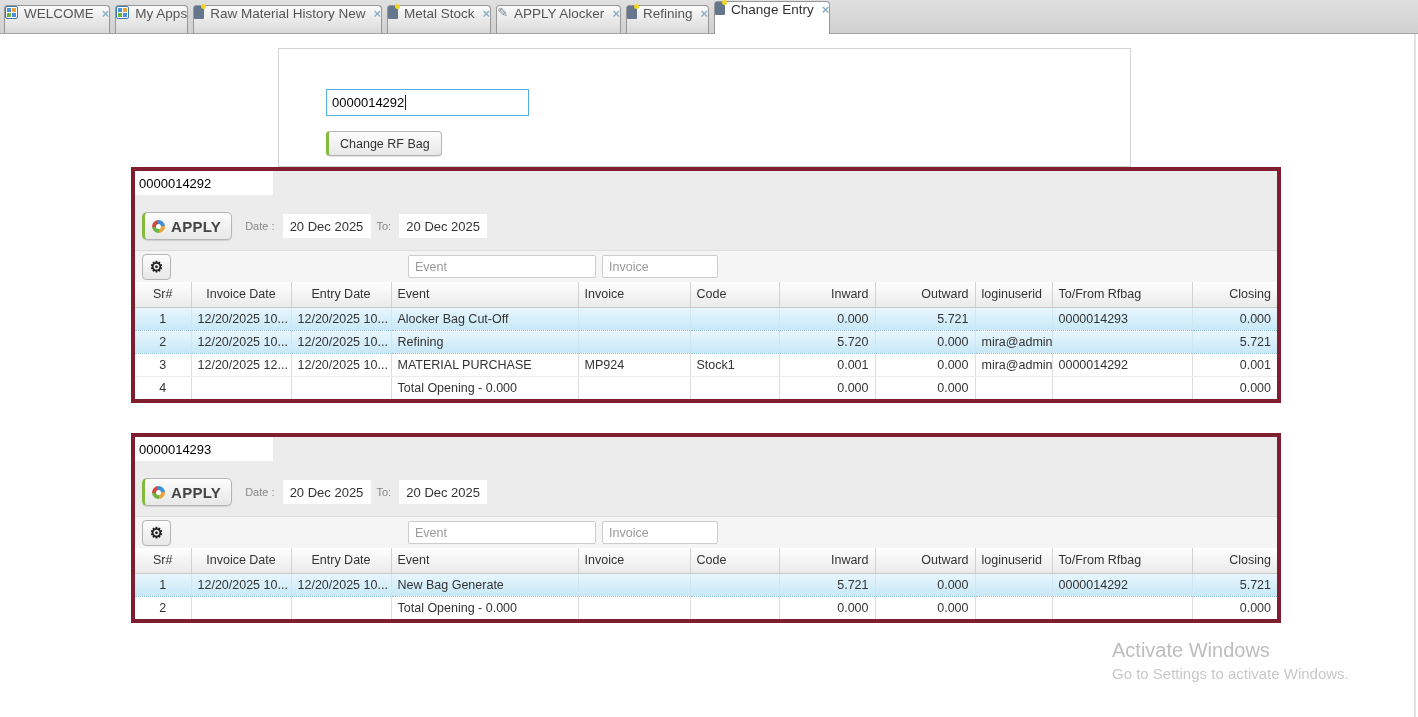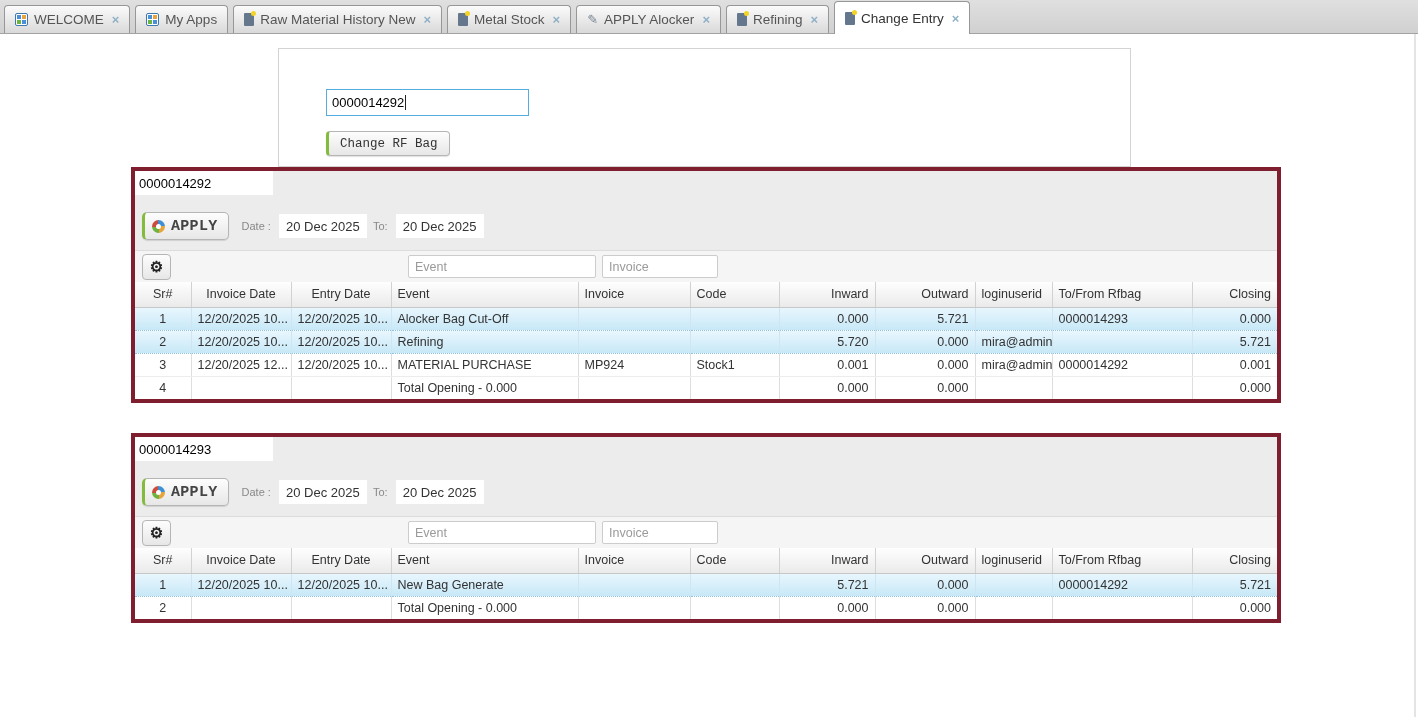--- a/index.html
+++ b/index.html
@@ -3,21 +3,21 @@
 <meta charset="utf-8">
 <style>
   * { margin:0; padding:0; box-sizing:border-box; }
   html,body { width:1418px; height:717px; background:#fff; font-family:"Liberation Sans", sans-serif; overflow:hidden; }
   .screen { position:relative; width:1418px; height:717px; background:#fff; overflow:hidden; }
 
   
   .tabbar { position:absolute; left:0; top:0; width:1418px; height:34px;
     background:linear-gradient(#e0e0e0,#d0d0d0); border-bottom:1px solid #a3a3a3;
     display:flex; align-items:flex-end; gap:5px; padding-left:4px; z-index:3; }
-  .tab { display:flex; align-items:center; gap:6px; height:28px; padding:0 10px;
+  .tab { display:flex; align-items:flex-start; gap:6px; height:28px; padding:0 0;
     border:1px solid #979797; border-bottom:none; border-radius:4px 4px 0 0;
     background:linear-gradient(#fbfbfb,#d9d9d9); color:#555; font-size:13.5px; white-space:nowrap; cursor:pointer; }
   .tab.active { height:33px; margin-bottom:-1px; background:#fff; color:#333; z-index:4; position:relative; }
   .tab .close { color:#8fb0c6; font-size:13px; font-weight:bold; margin-left:2px; }
   .icon-grid { width:13px; height:13px; border:1px solid #3e78ad; border-radius:2px; background:#fff;
     display:grid; grid-template-columns:1fr 1fr; grid-template-rows:1fr 1fr; gap:1px; padding:1px; }
   .icon-grid i { display:block; }
   .icon-grid i:nth-child(1){background:#4a90d9;} .icon-grid i:nth-child(2){background:#e8a33d;}
   .icon-grid i:nth-child(3){background:#6db33f;} .icon-grid i:nth-child(4){background:#4a90d9;}
   .icon-page { width:10px; height:13px; background:#64778c; border-radius:1px; position:relative; }
@@ -27,21 +27,21 @@
 
   
   .formbox { position:absolute; left:278px; top:48px; width:853px; height:119px;
     background:#fff; border:1px solid #d3d3d3; z-index:1; }
   .focus-input { position:absolute; left:47px; top:40px; width:203px; height:27px;
     background:#fff; border:1px solid #54ade0; display:flex; align-items:center;
     padding-left:5px; font-size:13px; color:#000; }
   .caret { display:inline-block; width:1px; height:15px; background:#222; margin-left:1px; }
   .btn { border:1px solid #b5b5b5; border-left:3px solid #84bb3f; border-radius:4px;
     background:linear-gradient(#fdfdfd,#e7e7e7); color:#333; cursor:pointer;
-    box-shadow:0 1px 1px rgba(0,0,0,.12); font-family:Liberation Mono, monospace;text-align:center; }
+    box-shadow:0 1px 1px rgba(0,0,0,.12); font-family:Liberation Sans, sans-serif;text-align:center; }
   .change-btn { position:absolute; left:47px; top:82px; height:25px; padding:0 11px; font-size:12.5px; }
 
   
   .panel { position:absolute; left:131px; width:1150px; border:4px solid #7e1e2e;
     background:#ececec; z-index:2; }
   .panel1 { top:167px; height:236px; }
   .panel2 { top:433px; height:190px; }
   .bag-input { position:absolute; left:0; top:0; width:138px; height:24px; border:none;
     background:#fff; padding:0 4px; font-size:13px; color:#000; font-family:"Liberation Sans", sans-serif; }
   .apply-row { position:absolute; left:7px; top:41px; display:flex; align-items:center; }
@@ -323,15 +323,19 @@
           <td class="r">0.000</td>
           <td class="r">0.000</td>
           <td class="l"></td>
           <td class="l"></td>
           <td class="r">0.000</td>
         </tr>
       </tbody>
     </table>
   </div>
 
+  <div class="watermark">
+    <div class="w1">Activate Windows</div>
+    <div class="w2">Go to Settings to activate Windows.</div>
+  </div>
 
   <div class="edge-line"></div>
 </div>
 
 </body></html>

